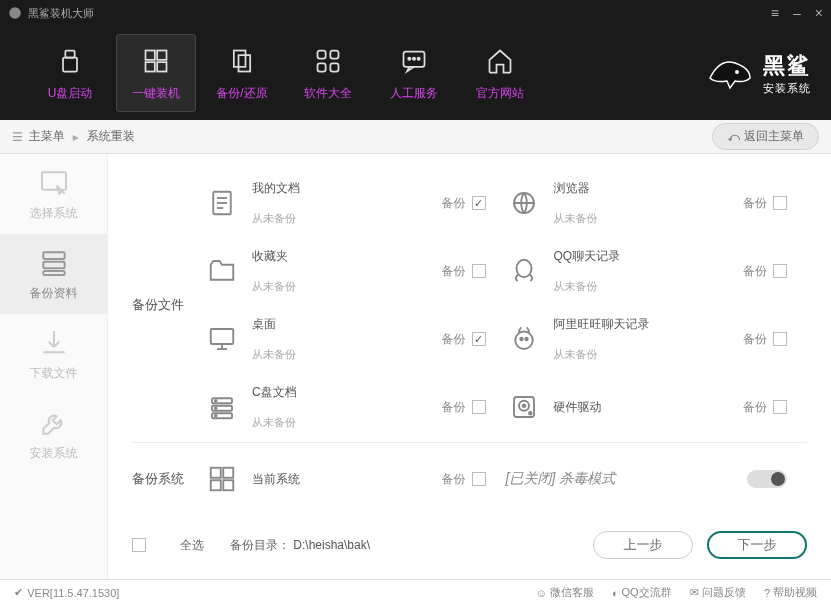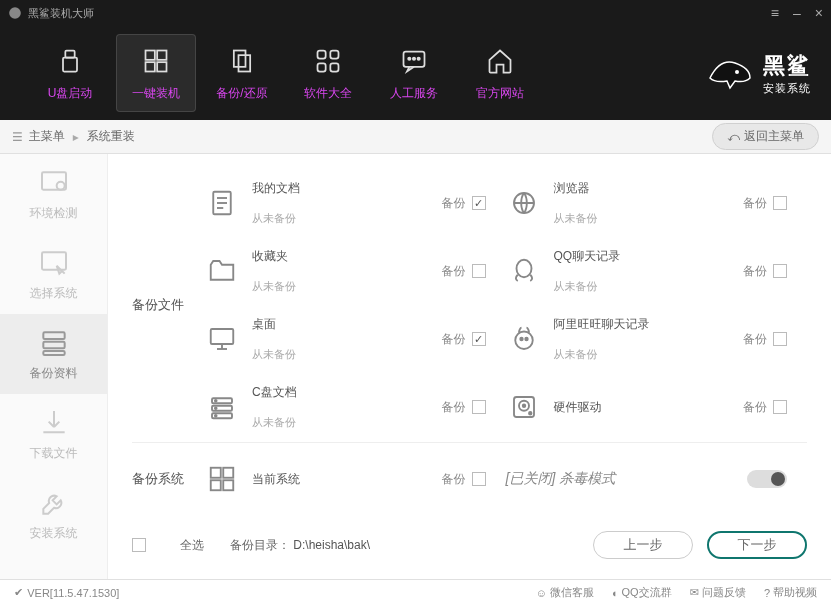--- a/index.html
+++ b/index.html
@@ -414,27 +414,20 @@
     <span>返回主菜单</span>
   </div>
 </div>
 
 <div class="main">
 
   <div class="sidebar">
     <div class="sidebar-item">
       <svg class="sidebar-icon" viewBox="0 0 24 24" fill="none" stroke="#ccc" stroke-width="1.5">
           <rect x="3" y="4" width="18" height="13" rx="1"></rect>
-          <circle cx="17" cy="14" r="3"></circle>
-        </svg>
-      <span>环境检测</span>
-    </div>
-    <div class="sidebar-item">
-      <svg class="sidebar-icon" viewBox="0 0 24 24" fill="none" stroke="#ccc" stroke-width="1.5">
-          <rect x="3" y="4" width="18" height="13" rx="1"></rect>
           <path d="M14 14l5 5M14 14l2 6 2-2 2 2"></path>
         </svg>
       <span>选择系统</span>
     </div>
     <div class="sidebar-item active">
       <svg class="sidebar-icon" viewBox="0 0 24 24" fill="none" stroke="#999" stroke-width="1.5">
           <rect x="4" y="4" width="16" height="5" rx="1"></rect>
           <rect x="4" y="11" width="16" height="5" rx="1"></rect>
           <rect x="4" y="18" width="16" height="3" rx="1"></rect>
         </svg>

